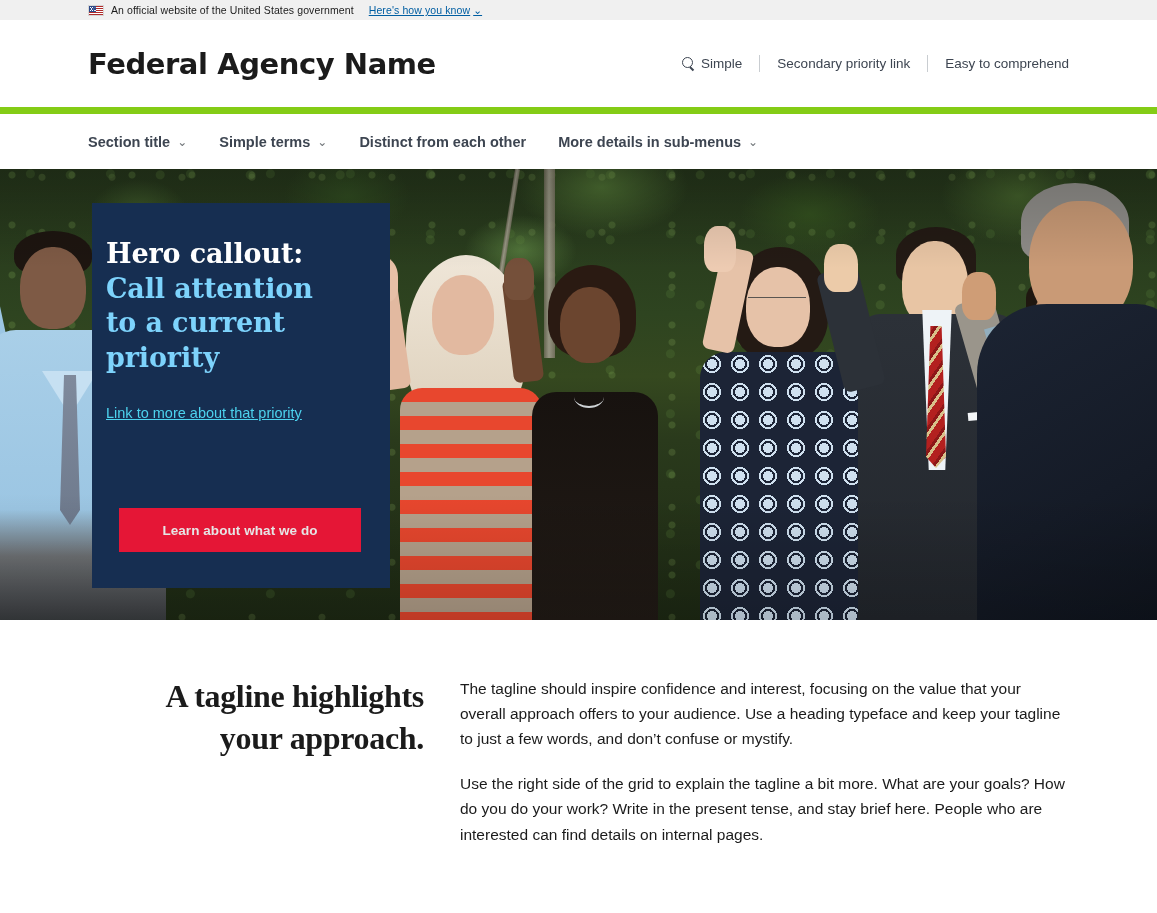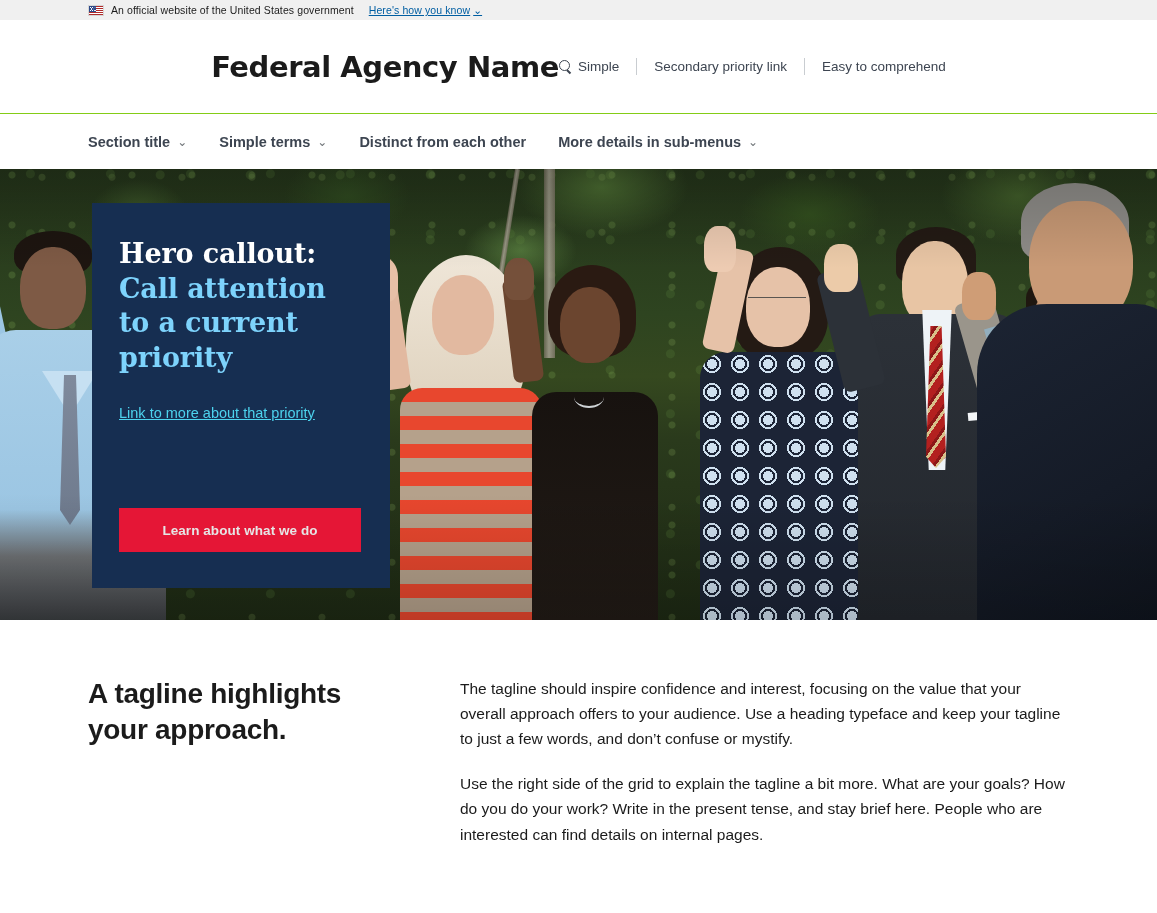--- a/index.html
+++ b/index.html
@@ -64,24 +64,24 @@
     cursor: pointer;
     display: inline-flex;
     align-items: center;
     padding-left: 9px;
   }
   .banner-link .chev { margin-left: 3px; text-decoration: none; display: inline-block; }
 
   
   .site-header {
     height: 94px;
-    border-bottom: 1px solid #84cc16;
-    display: flex;
-    align-items: center;
-    justify-content: center;
+    border-bottom: 7px solid #84cc16;
+    display: flex;
+    align-items: center;
+    justify-content: space-between;
     padding: 0 88px;
     background: #fff;
   }
   .agency-name {
     font-family: "DejaVu Sans", sans-serif;
     font-size: 29px;
     font-weight: 700;
     color: #1b1b1b;
     letter-spacing: -.015em;
     margin: 0;
@@ -300,21 +300,21 @@
   }
 
   
   .hero-callout {
     position: absolute;
     left: 92px;
     top: 34px;
     width: 298px;
     height: 385px;
     background: #162e51;
-    padding: 34px 30px 0 27px;
+    padding: 34px 30px 0 14px;
   }
   .hero-heading {
     font-family: "DejaVu Serif", serif;
     font-size: 27px;
     line-height: 1.28;
     font-weight: 700;
     margin: 0;
     letter-spacing: -.005em;
   }
   .hero-heading .lead { color: #ffffff; display: block; }
@@ -344,27 +344,28 @@
   }
 
   
   .tagline-section {
     display: flex;
     padding: 56px 88px 0 88px;
     gap: 36px;
   }
   .tagline-col { width: 336px; flex: 0 0 336px; }
   .tagline {
-    font-family: Liberation Sans, sans-serif;
-    font-size: 28px;
+    font-family: Liberation Serif, serif;
+    font-size: 32px;
     line-height: 1.3;
     font-weight: 700;
     color: #1b1b1b;
     margin: 0;
     letter-spacing: -.01em;
+    text-align: right;
   }
   .body-col { flex: 1 1 auto; max-width: 650px; }
   .body-col p {
     margin: 0 0 20px 0;
     font-size: 15.5px;
     line-height: 1.62;
     color: #1b1b1b;
   }
 </style>
 </head>

